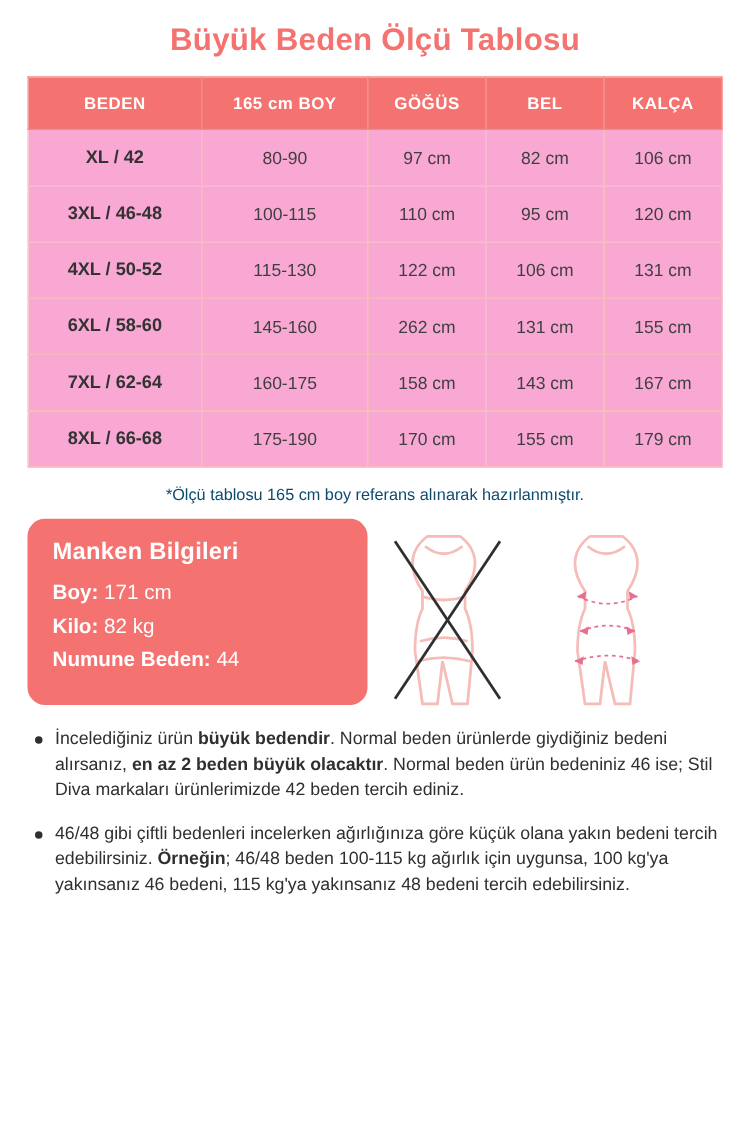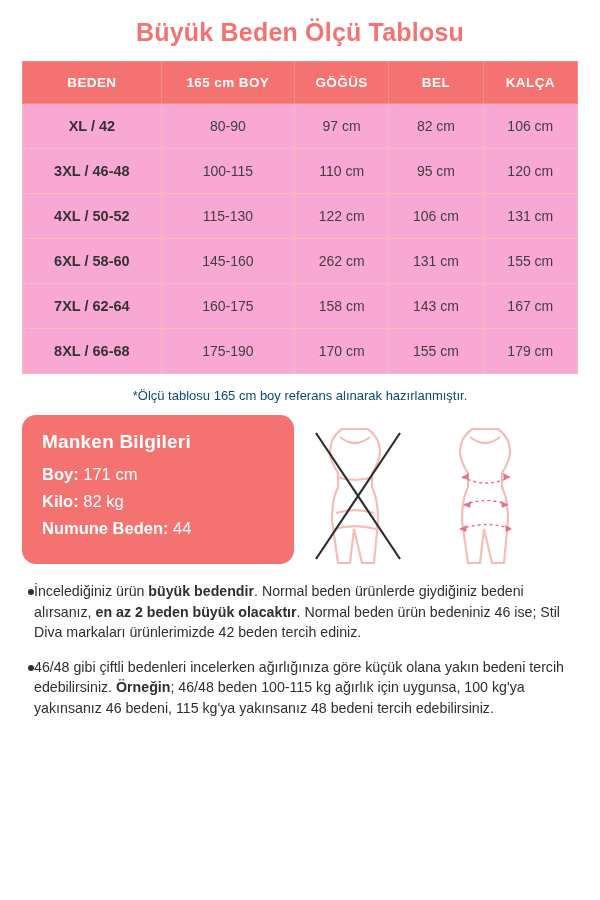--- a/index.html
+++ b/index.html
@@ -102,20 +102,21 @@
     margin-top: 2px;
   }
   .figures svg { display: block; }
 
   .bullets {
     margin-top: 14px;
     padding: 0 4px 0 6px;
   }
   .bullet {
     display: flex;
+    gap: 10px;
     margin-bottom: 14px;
   }
   .dot {
     flex: 0 0 auto;
     width: 6px;
     height: 6px;
     border-radius: 50%;
     background: #2f2f2f;
     margin-top: 8px;
   }

